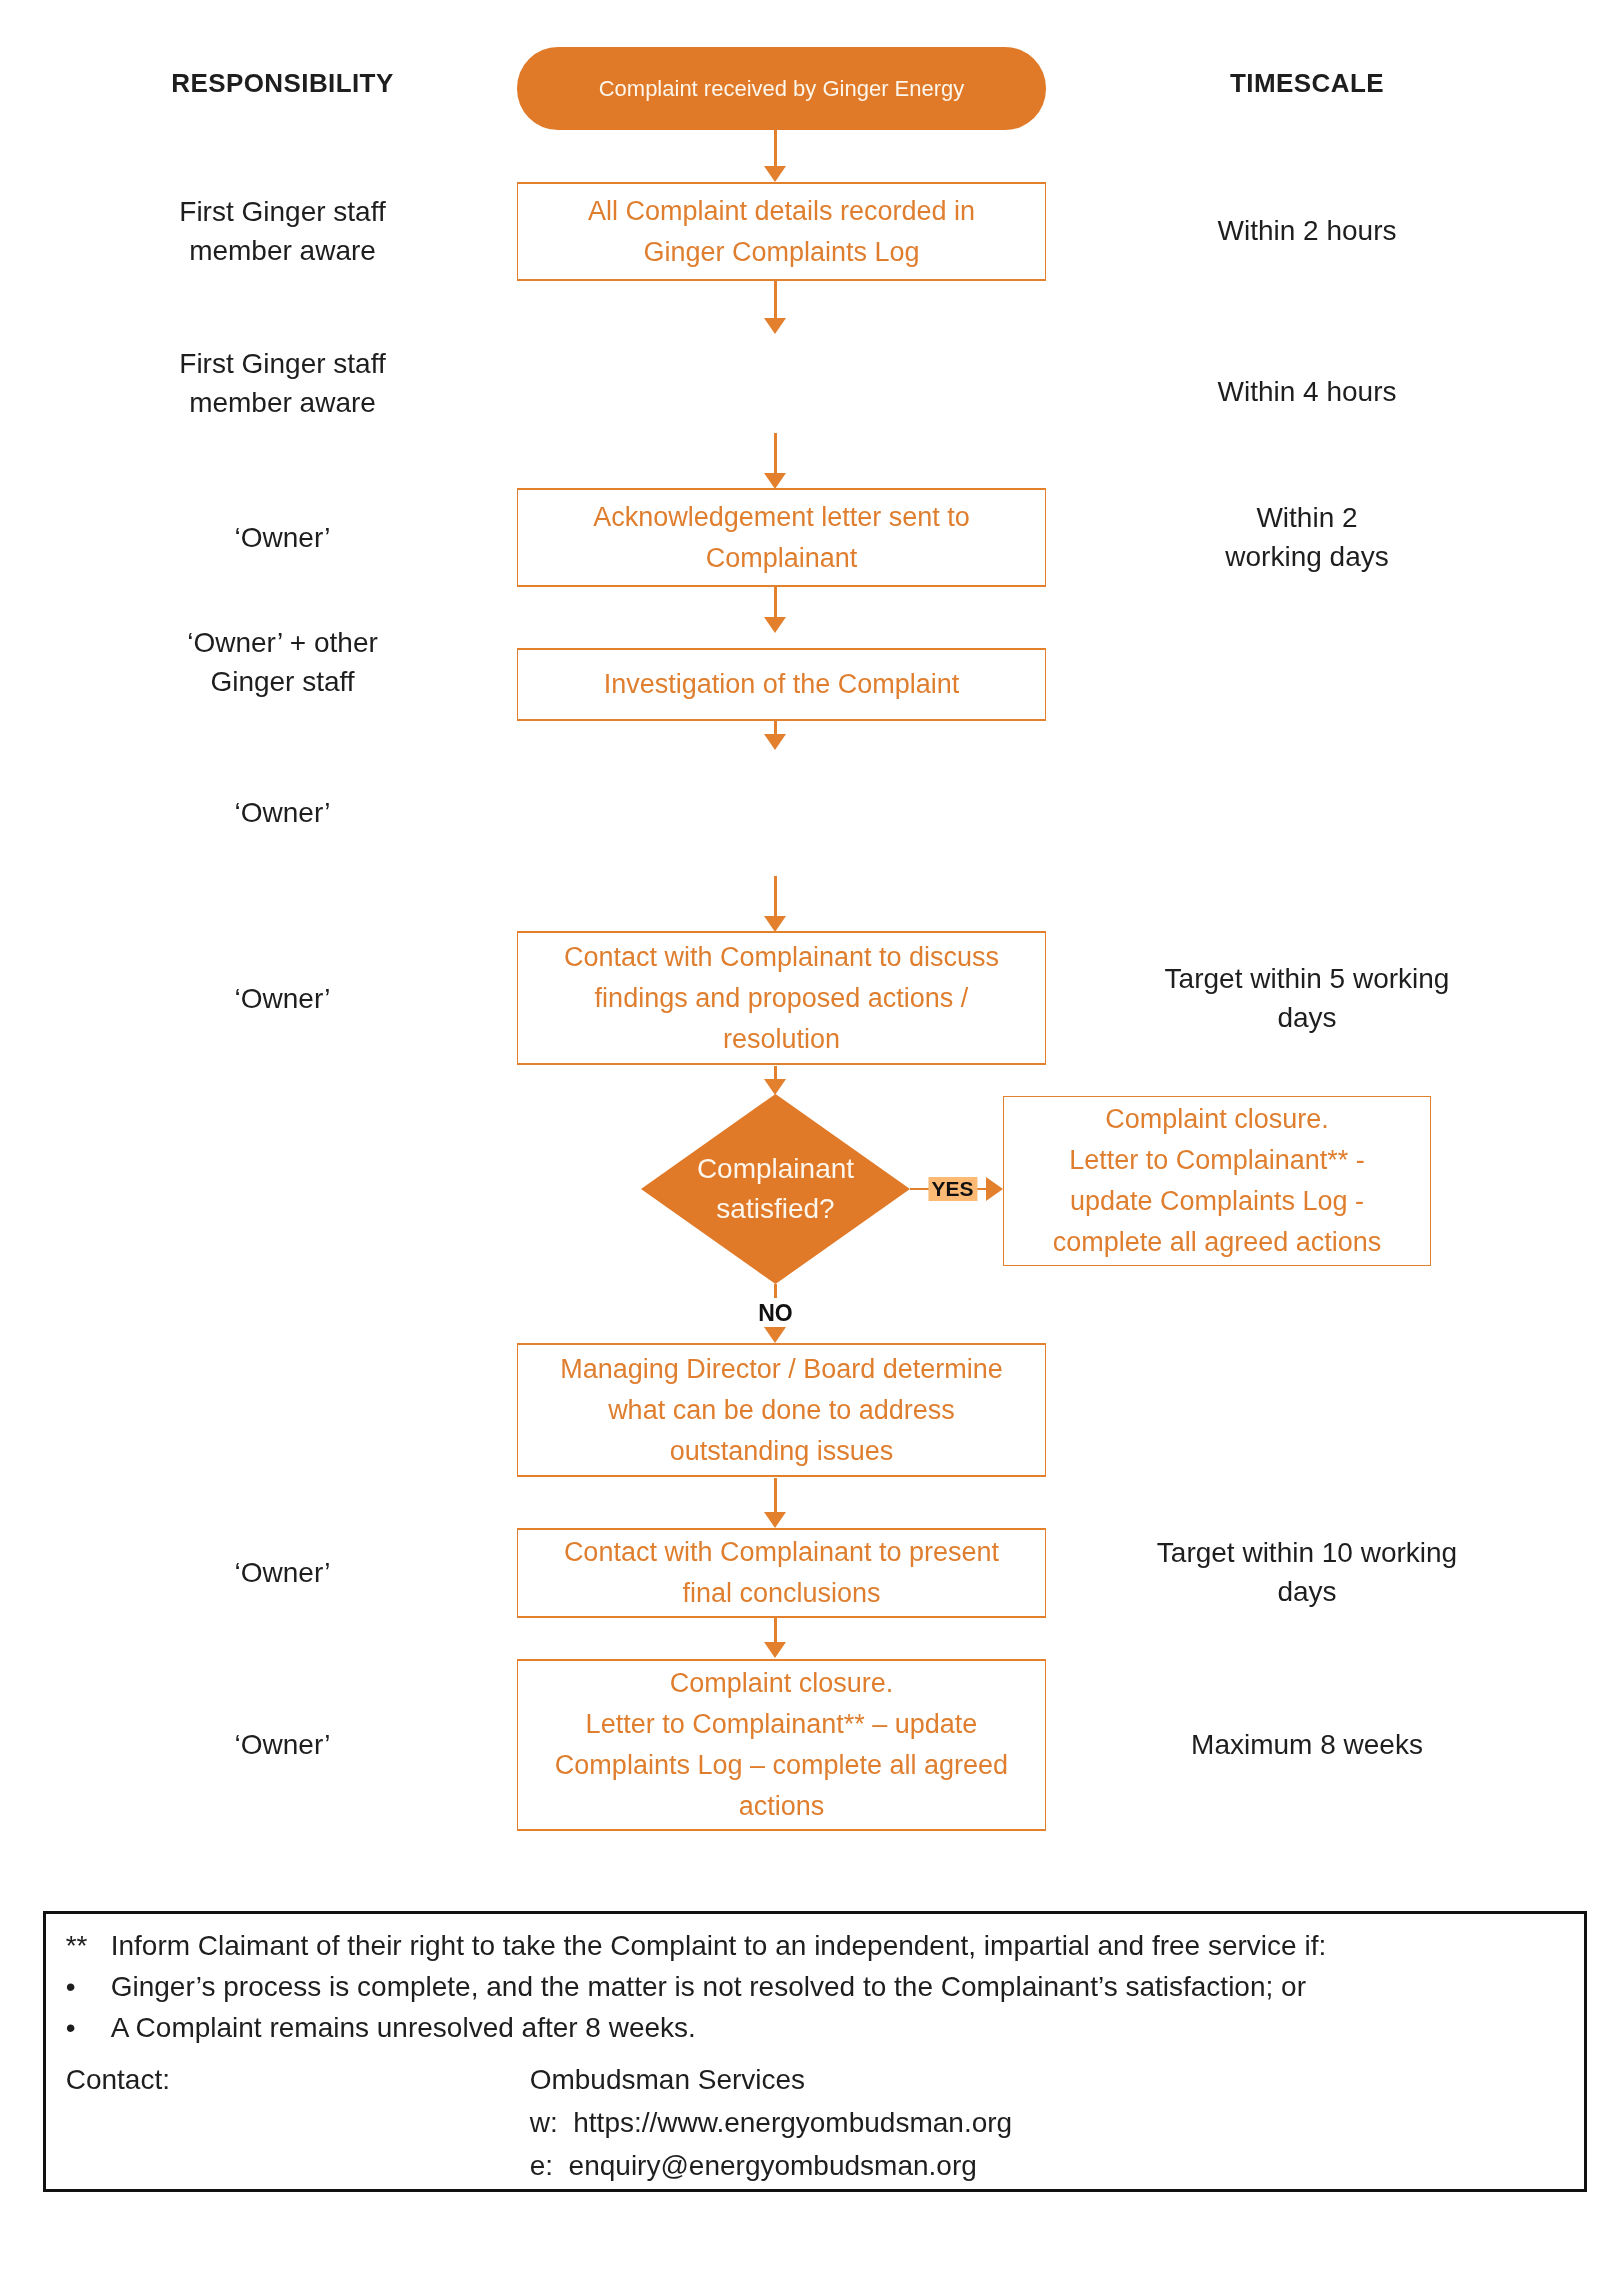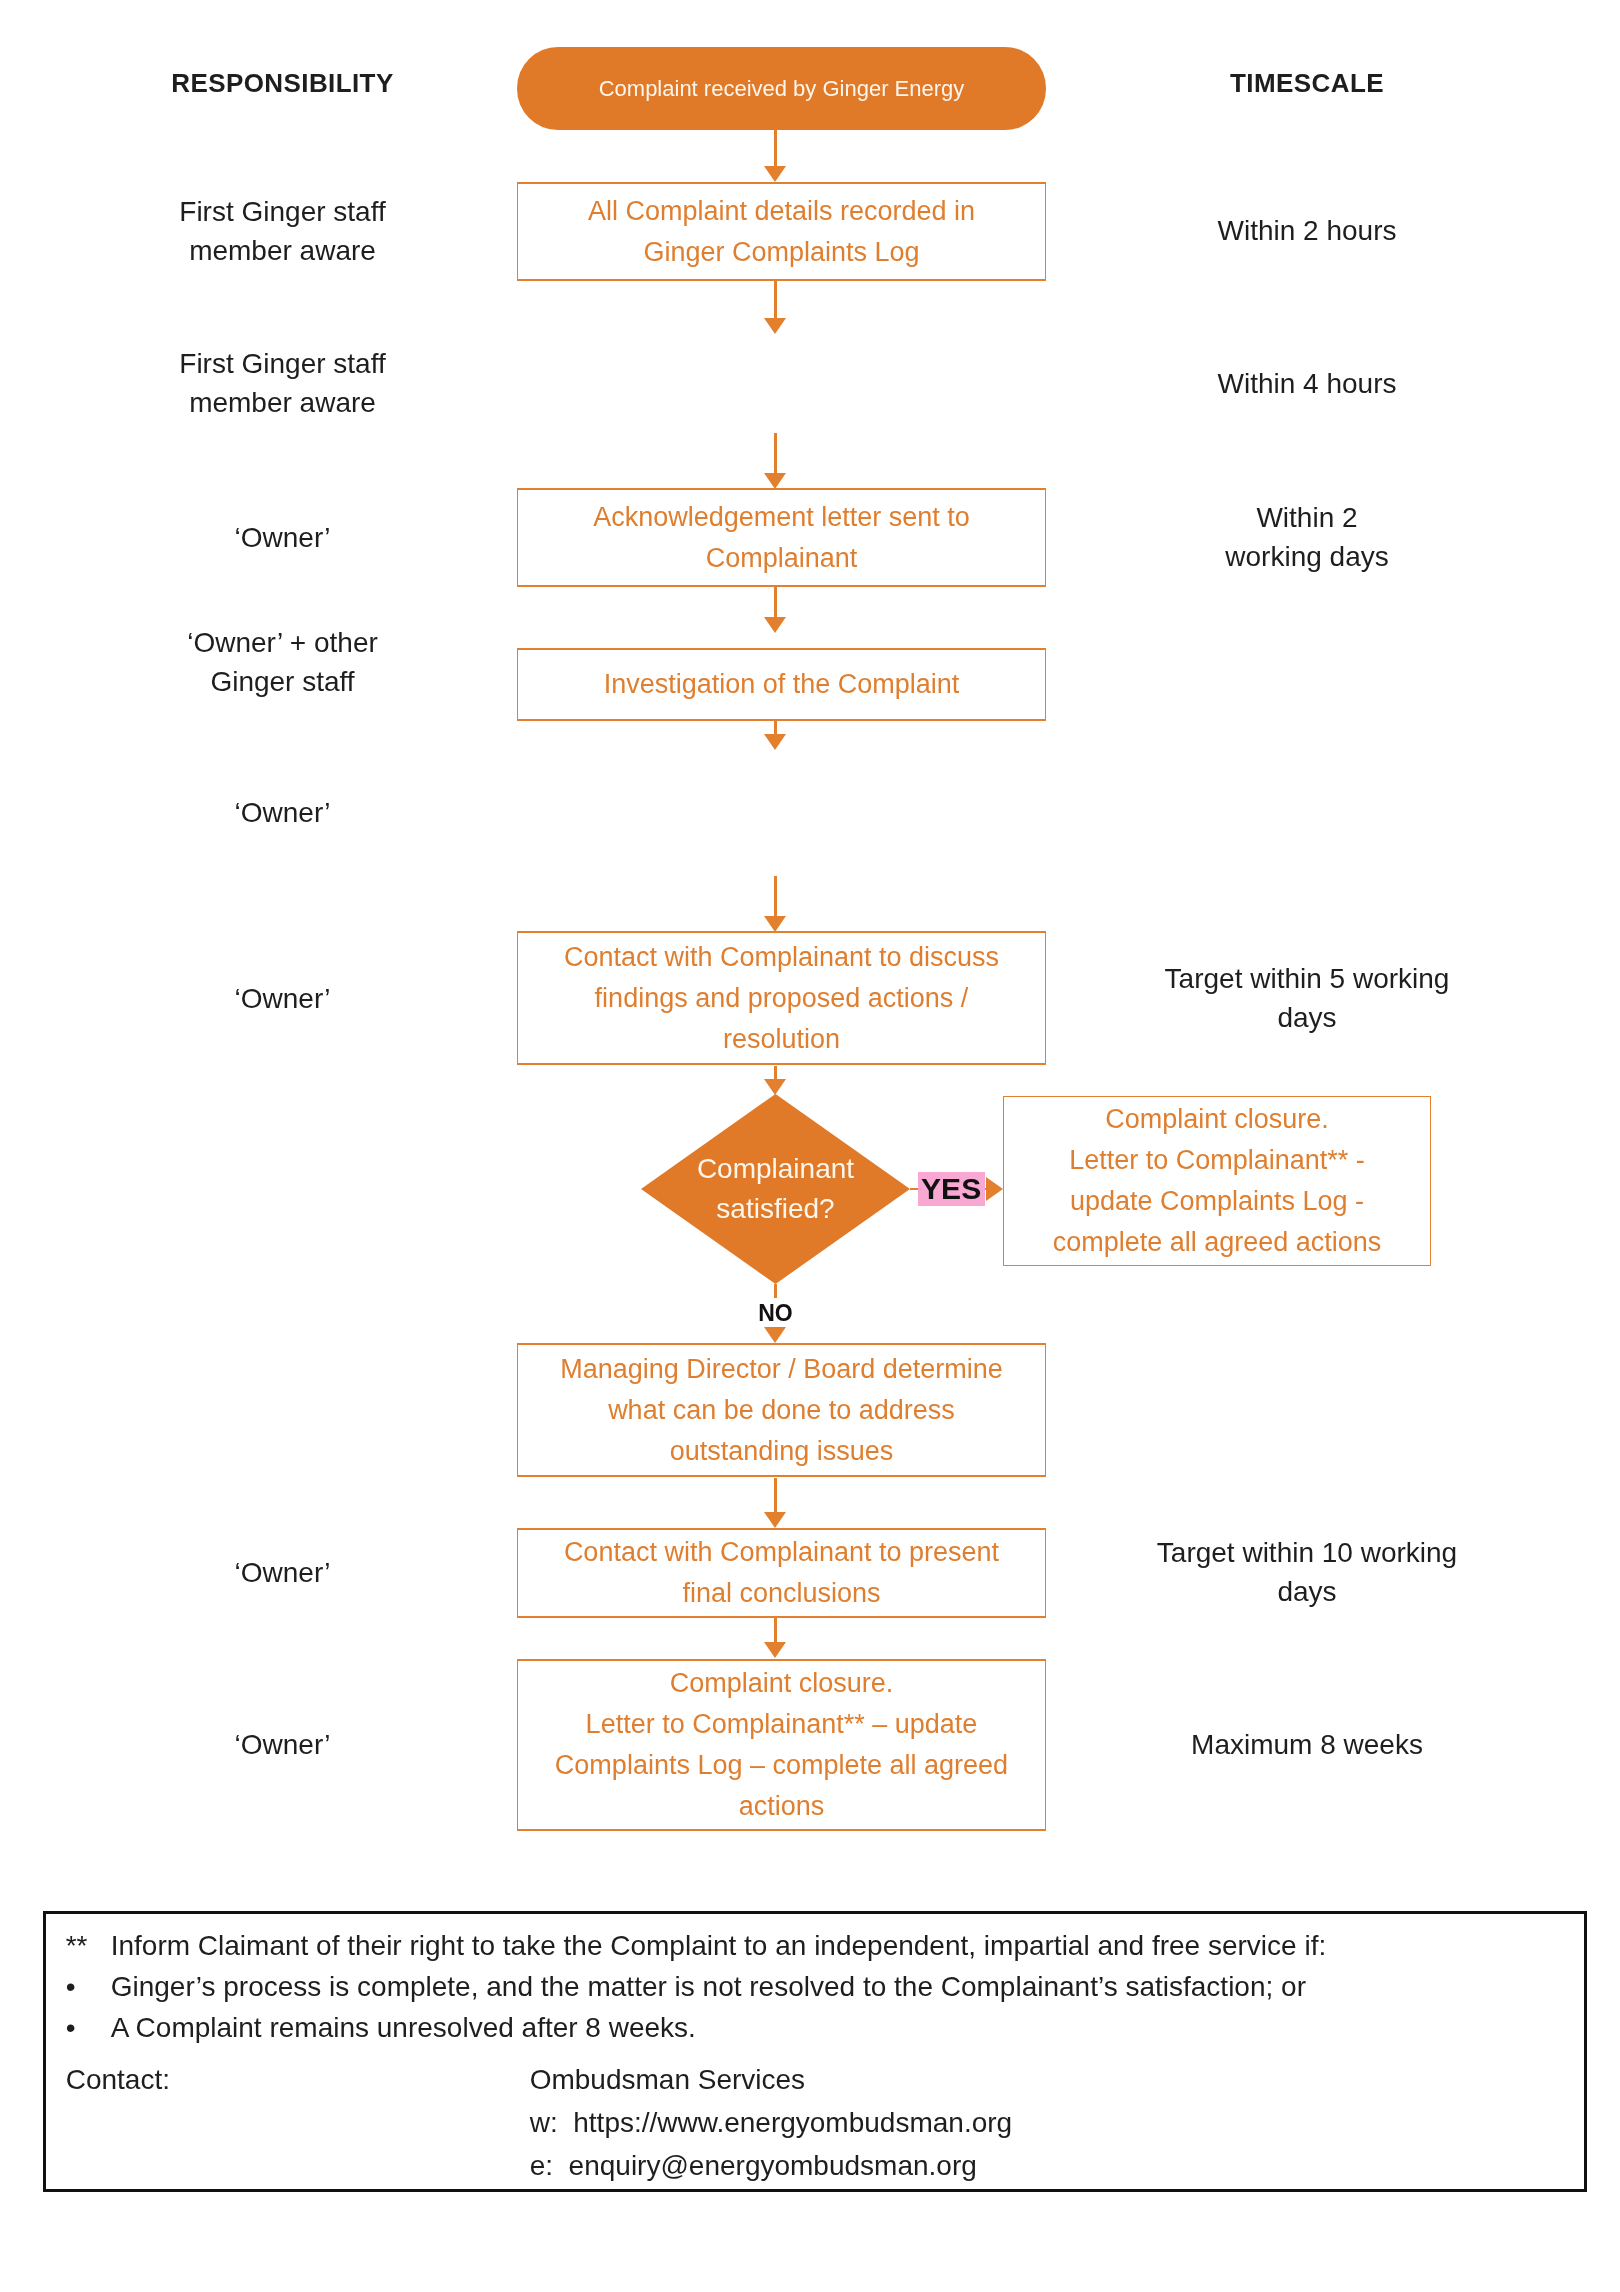--- a/index.html
+++ b/index.html
@@ -43,21 +43,21 @@
     clip-path:polygon(50% 0,100% 50%,50% 100%,0 50%);
     display:flex;align-items:center;justify-content:center;text-align:center;
     color:var(--start-text);font-size:28px;line-height:40px;}
 
   .harrow{position:absolute;left:910px;top:1173px;width:93px;height:32px;}
   .harrow .hline{position:absolute;left:0;right:10.7px;top:14.8px;height:2.7px;background:var(--accent-line);}
   .harrow .hhead{position:absolute;right:0;top:3.6px;width:0;height:0;
     border-top:12.5px solid transparent;border-bottom:12.5px solid transparent;
     border-left:17px solid var(--accent-line);}
   .harrow .branch-label{position:absolute;left:50%;top:50%;transform:translate(-58%,-50%);
-    background:#f9a8d4;padding:0 3.6px;font-size:30px;font-weight:bold;color:#111;}
+    background:#fdba74;padding:0 3.6px;font-size:21px;font-weight:bold;color:#111;}
 
   .no-line{position:absolute;left:774px;top:1284px;width:2.7px;height:14.3px;background:var(--accent-line);}
   .no-label{position:absolute;left:713px;top:1300px;width:125px;text-align:center;
     font-size:23px;font-weight:bold;color:#111;}
   .no-head{position:absolute;left:764px;top:1327px;width:0;height:0;
     border-left:11.6px solid transparent;border-right:11.6px solid transparent;
     border-top:16px solid var(--accent-line);}
 
   .yes-box{position:absolute;left:1003px;top:1096px;width:428px;height:170px;
     background:#fff;border:1.8px solid var(--accent-line);
@@ -127,21 +127,21 @@
     </div>
 
   <div class="side side-l" style="top:192px;"><span>First Ginger staff<br>member aware</span></div>
   <div class="side side-l" style="top:344px;"><span>First Ginger staff<br>member aware</span></div>
   <div class="side side-l" style="top:518px;"><span>‘Owner’</span></div>
   <div class="side side-l" style="top:623px;"><span>‘Owner’ + other<br>Ginger staff</span></div>
   <div class="side side-l" style="top:793px;"><span>‘Owner’</span></div>
   <div class="side side-l" style="top:979px;"><span>‘Owner’</span></div>
 
   <div class="side side-r" style="top:211px;"><span>Within 2 hours</span></div>
-  <div class="side side-r" style="top:364px;text-align:center;"><span>Within 4 hours</span></div>
+  <div class="side side-r" style="top:372px;text-align:center;"><span>Within 4 hours</span></div>
   <div class="side side-r" style="top:498px;"><span>Within 2<br>working days</span></div>
   <div class="side side-r" style="top:959px;"><span>Target within 5 working<br>days</span></div>
 
   <div class="diamond">
       <span>Complainant<br>satisfied?</span>
     </div>
 
   <div class="harrow">
     <i class="hline"></i>
       <i class="hhead"></i>

